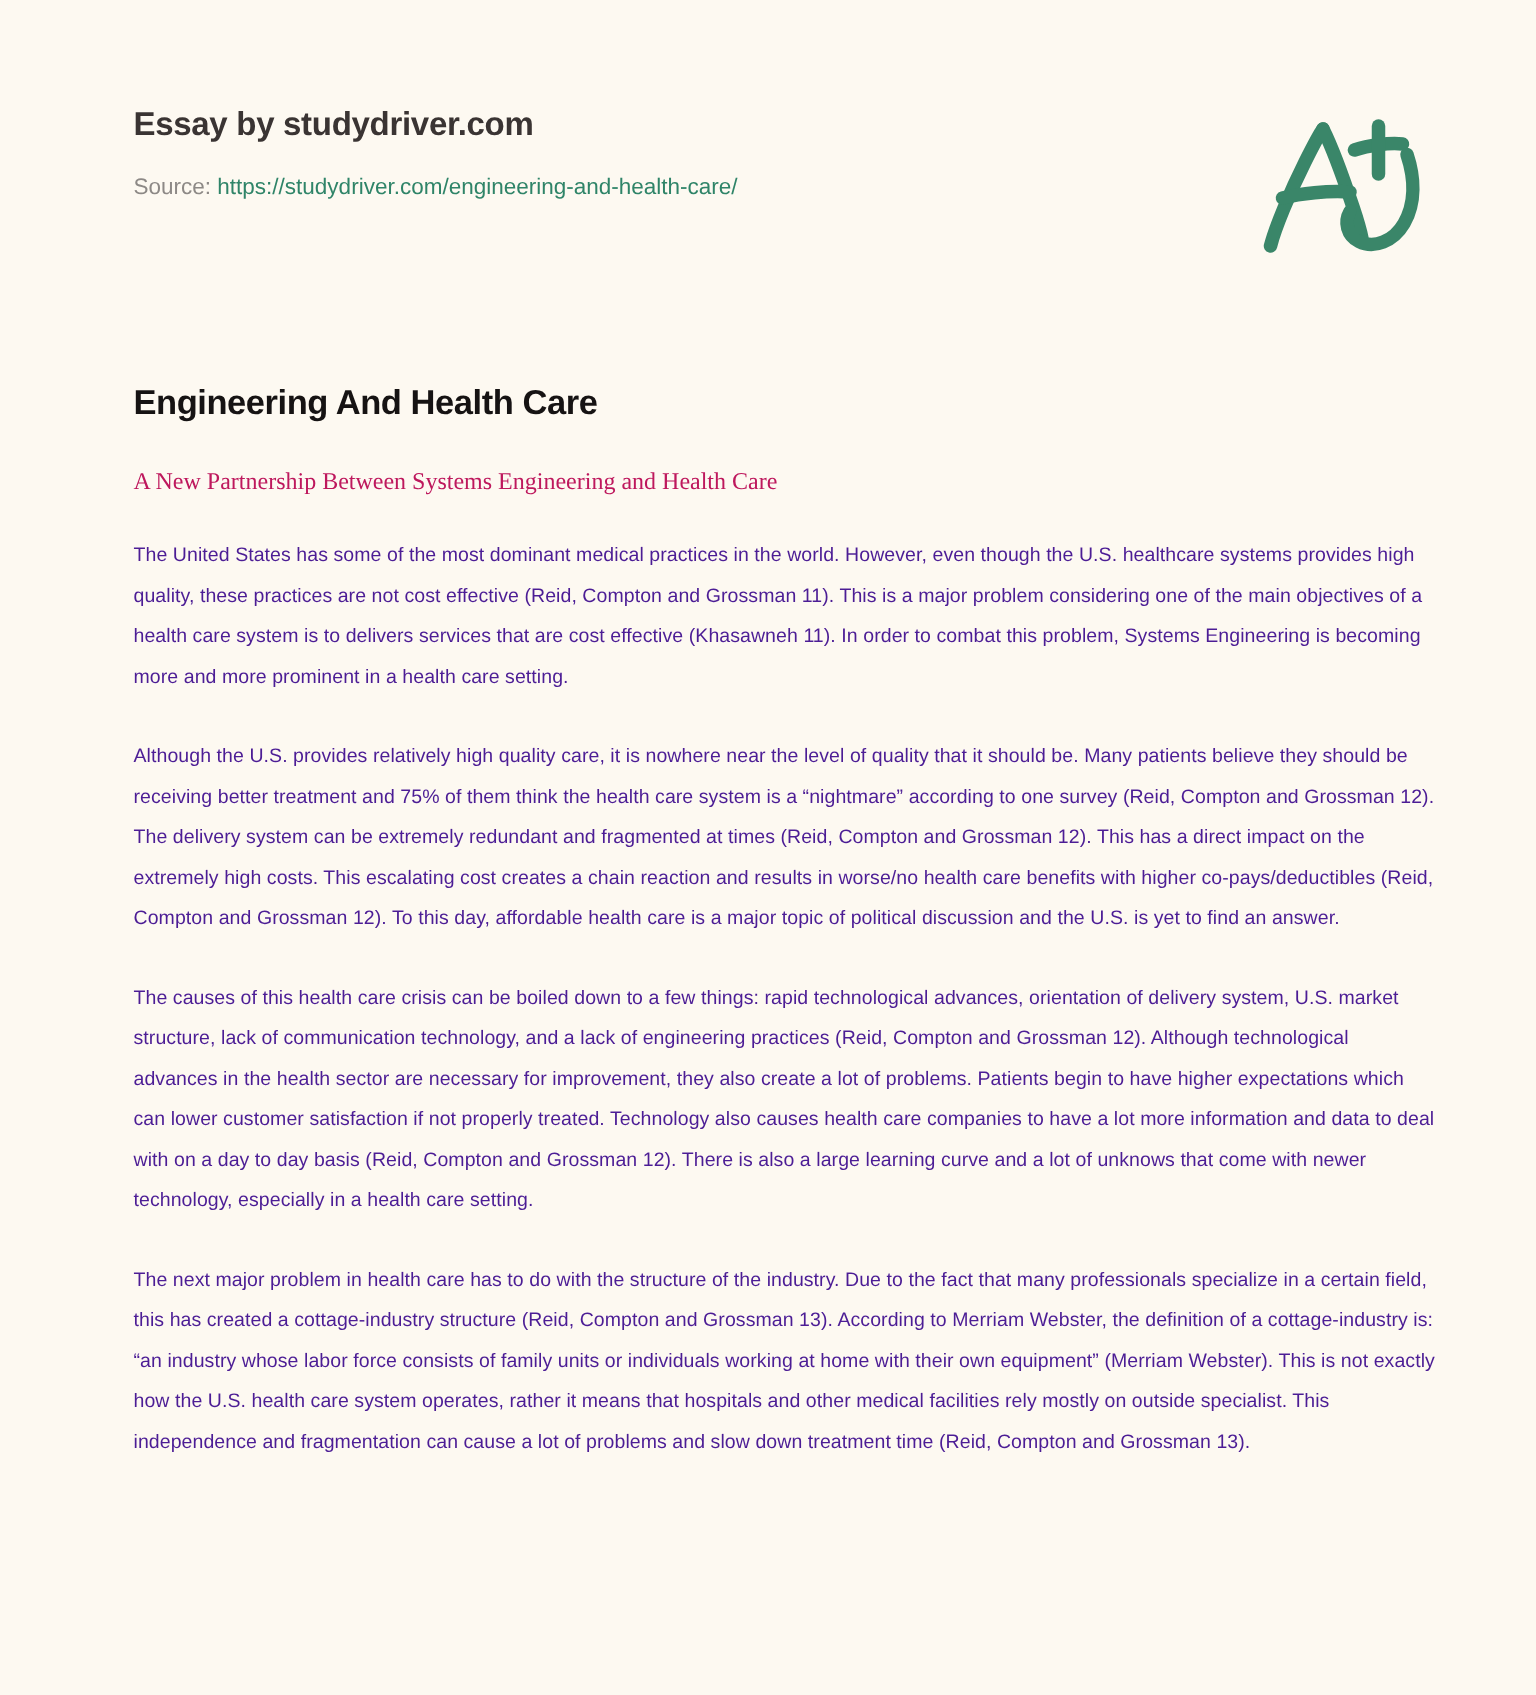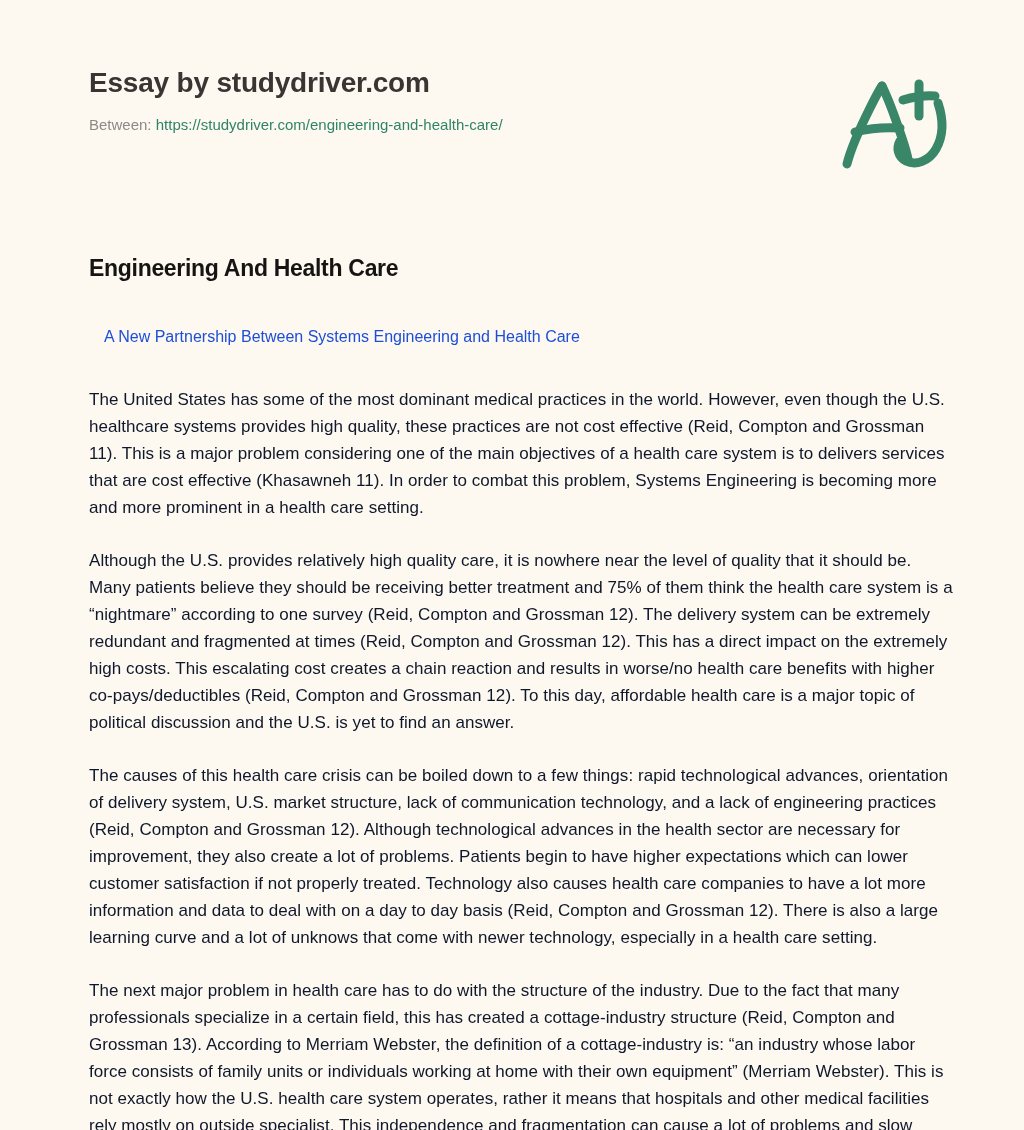--- a/index.html
+++ b/index.html
@@ -35,21 +35,21 @@
   }
 
   .brand-block {
     position: absolute;
     left: 89px;
     top: 68px;
     width: 620px;
   }
 
   .brand-title {
-    font-size: 28px;
+    font-size: 22px;
     font-weight: bold;
     color: #3a3433;
     letter-spacing: -0.2px;
     line-height: 30px;
     margin: 0;
   }
 
   .source-line {
     margin-top: 17px;
     font-size: 15px;
@@ -89,54 +89,55 @@
   .article-title {
     margin: 0;
     font-size: 23px;
     line-height: 40px;
     font-weight: bold;
     color: #161313;
     letter-spacing: -0.3px;
   }
 
   .article-subtitle {
-    margin: 15px;
+    margin: 0;
     padding-top: 22px;
     font-size: 16px;
     line-height: 24px;
-    color: #1d4ed8;
+    color: #be185d;
+    font-family: Liberation Serif, serif;
   }
 
   .body-copy {
     padding-top: 22px;
   }
 
   .body-copy p {
     margin: 0 0 26px 0;
-    font-size: 17px;
+    font-size: 13px;
     line-height: 27px;
-    color: #0f172a;
+    color: #4c1d95;
     text-align: left;
     letter-spacing: 0.05px;
   }
 
   .body-copy p:last-child { margin-bottom: 0; }
 </style>
 </head>
 <body>
 
 <div class="page">
 
   <div class="topbar">
 
     <div class="brand-block">
       <div class="brand-title">Essay by studydriver.com</div>
 
       <div class="source-line">
-        <span class="source-label">Between:</span>
+        <span class="source-label">Source:</span>
         <a class="source-url" href="#">https://studydriver.com/engineering-and-health-care/</a>
       </div>
     </div>
 
     <div class="logo">
       <svg viewBox="0 0 118 104" xmlns="http://www.w3.org/2000/svg">
         <g fill="none" stroke="#3a8669" stroke-linecap="round" stroke-linejoin="round">
 
           <path d="M13 92 C16 80, 26 56, 36 36 C41 26, 45 18, 48 14" stroke-width="9"></path>
 

